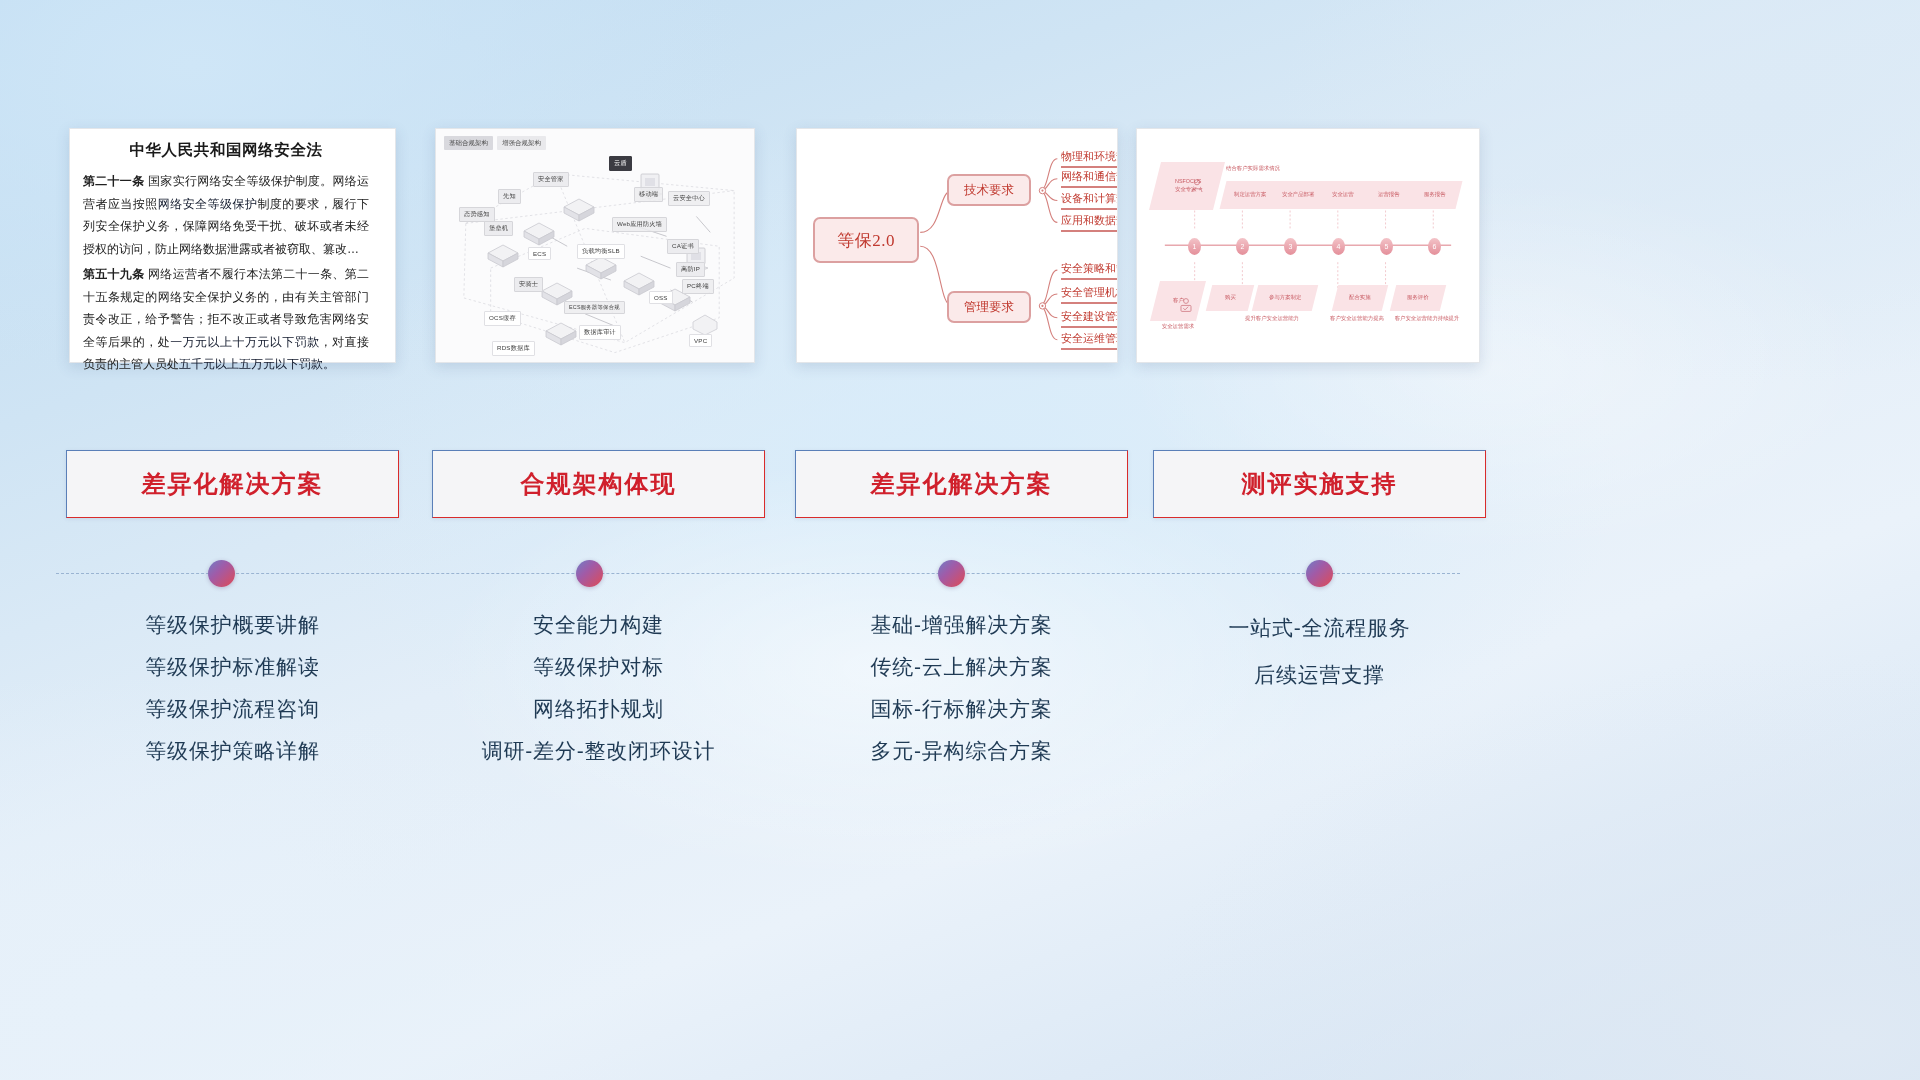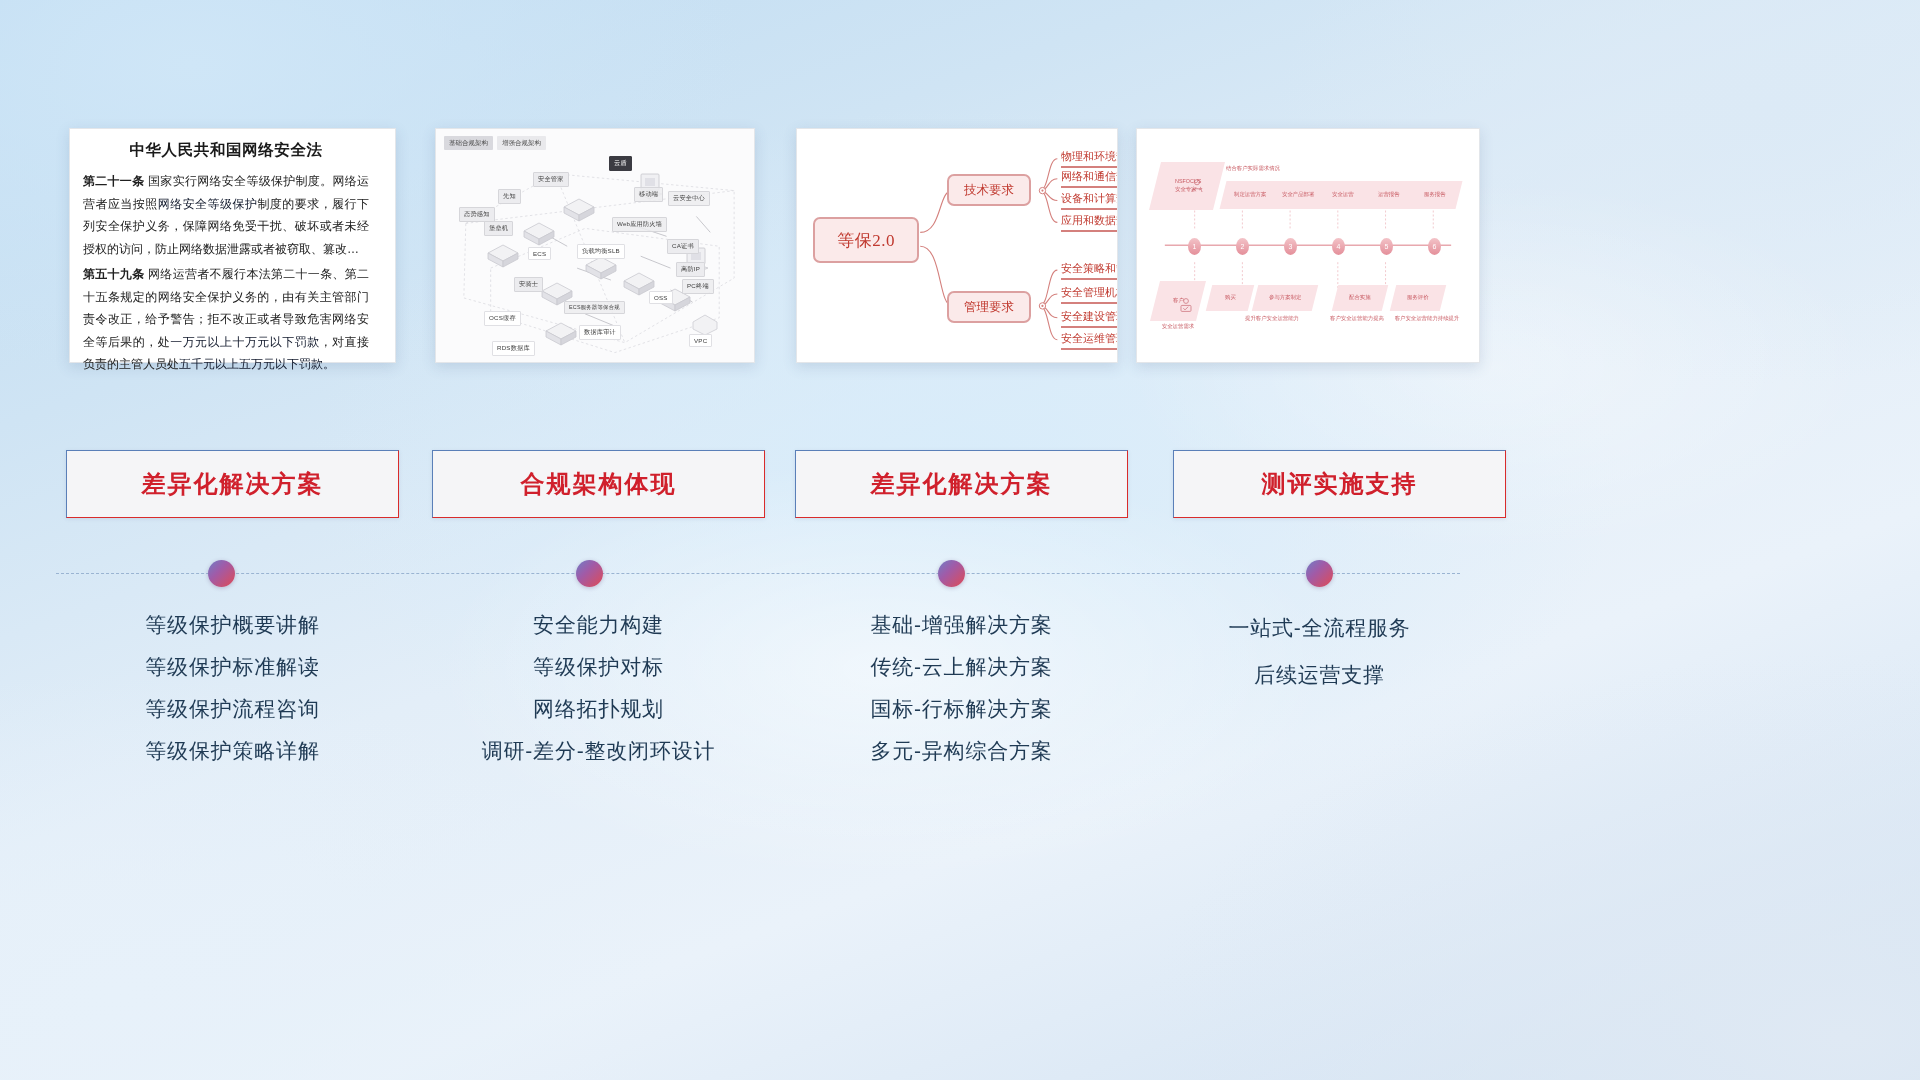--- a/index.html
+++ b/index.html
@@ -114,21 +114,21 @@
     border-top-color: #5a7fb8; border-left-color: #5a7fb8;
     display: flex; align-items: center; justify-content: center;
     box-shadow: 0 1px 4px rgba(70,100,140,.12);
   }
   .title-box span {
     color: #d0202c; font-size: 24px; font-weight: bold; letter-spacing: 2px;
   }
   .title-box.t1 { left: 66px;   width: 333px; }
   .title-box.t2 { left: 432px;  width: 333px; }
   .title-box.t3 { left: 795px;  width: 333px; }
-  .title-box.t4 { left: 1153px; width: 333px; margin-left: 20px; }
+  .title-box.t4 { left: 1153px; width: 333px; }
 
   
   .timeline { position: absolute; top: 560px; left: 0; width: 1920px; height: 28px; }
   .tl-line {
     position: absolute; top: 13px; left: 56px; width: 1404px; height: 0;
     border-top: 1.6px dashed #9ab4d2;
   }
   .tl-dot {
     position: absolute; top: 0; width: 27px; height: 27px; border-radius: 50%;
     background: linear-gradient(135deg,#6f7ec7 0%, #a05ba8 40%, #e04a55 100%);

